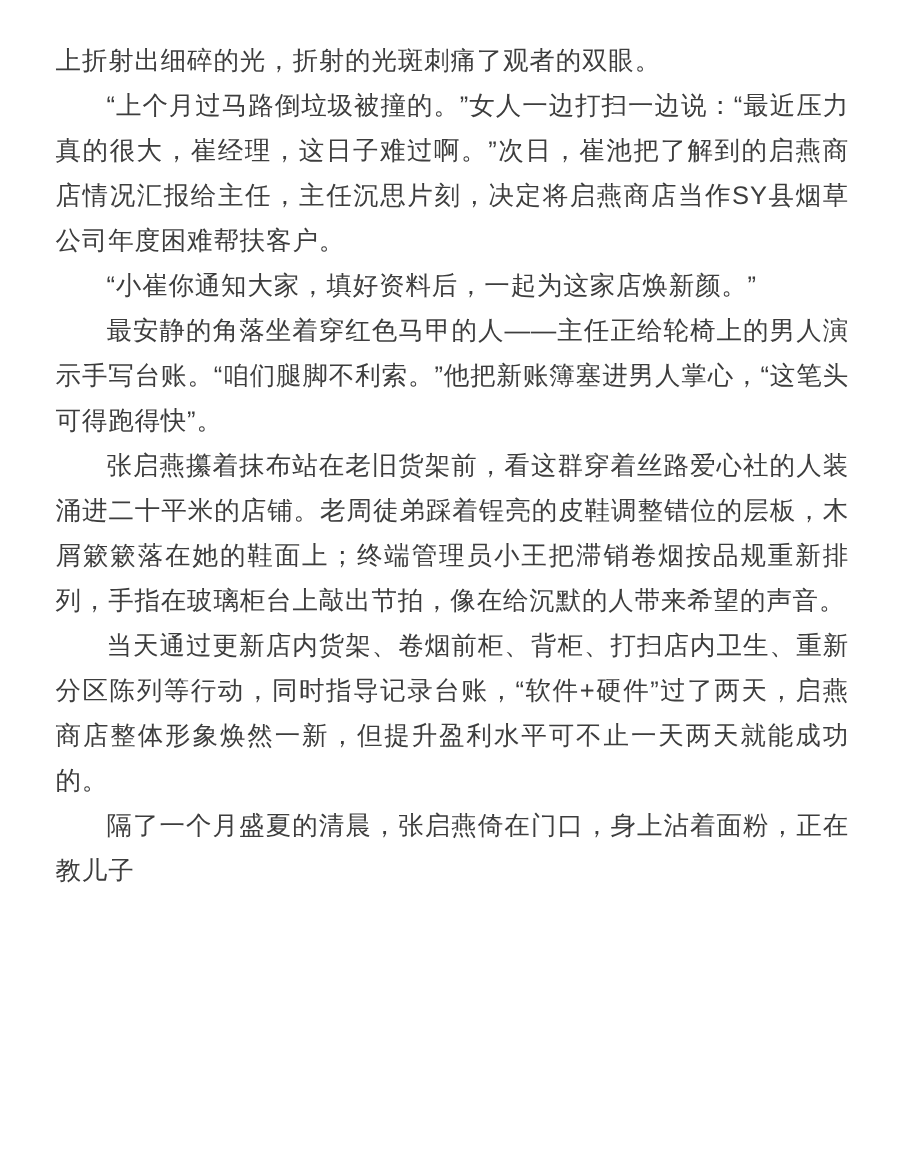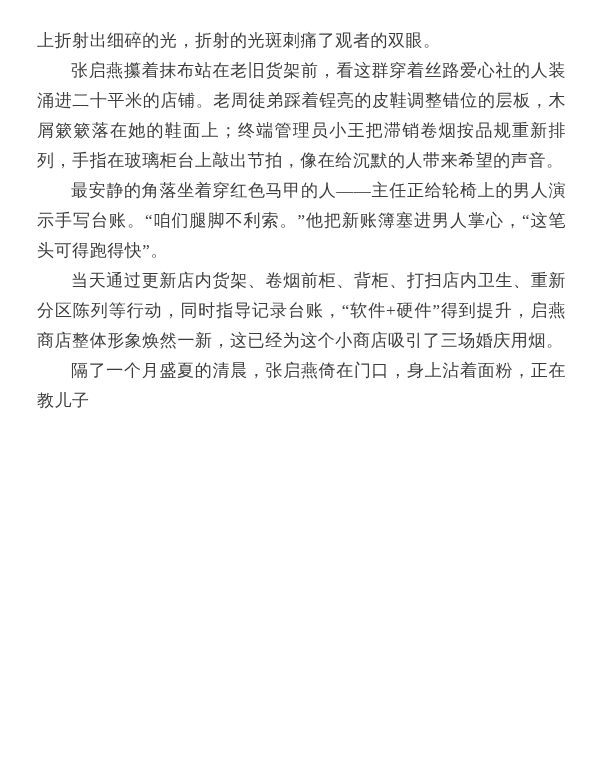--- a/index.html
+++ b/index.html
@@ -15,38 +15,40 @@
   .page {
     box-sizing: border-box;
     width: 601px;
     height: 781px;
     background: #ffffff;
     padding: 26px 35px 0 37px;
   }
   .doc-body p {
     margin: 0;
     padding: 0;
-    font-family: Liberation Serif, serif;
+    font-family: Liberation Sans, sans-serif;
     font-size: 17px;
     line-height: 30px;
     letter-spacing: 0.55px;
     color: #3d3d3d;
     text-align: justify;
     text-justify: inter-ideograph;
     font-weight: 400;
     -webkit-font-smoothing: antialiased;
   }
   .doc-body p.indent {
     text-indent: 2em;
   }
 </style>
 </head>
 <body>
 
 <div class="page">
   <div class="doc-body" id="doc-body">
       <p class="">上折射出细碎的光，折射的光斑刺痛了观者的双眼。</p>
+      <p class="indent">“上个月过马路倒垃圾被撞的。”女人一边打扫一边说：“最近压力真的很大，崔经理，这日子难过啊。”次日，崔池把了解到的启燕商店情况汇报给主任，主任沉思片刻，决定将启燕商店当作SY县烟草公司年度困难帮扶客户。</p>
+      <p class="indent">“小崔你通知大家，填好资料后，一起为这家店焕新颜。”</p>
+      <p class="indent">最安静的角落坐着穿红色马甲的人——主任正给轮椅上的男人演示手写台账。“咱们腿脚不利索。”他把新账簿塞进男人掌心，“这笔头可得跑得快”。</p>
       <p class="indent">张启燕攥着抹布站在老旧货架前，看这群穿着丝路爱心社的人装涌进二十平米的店铺。老周徒弟踩着锃亮的皮鞋调整错位的层板，木屑簌簌落在她的鞋面上；终端管理员小王把滞销卷烟按品规重新排列，手指在玻璃柜台上敲出节拍，像在给沉默的人带来希望的声音。</p>
-      <p class="indent">最安静的角落坐着穿红色马甲的人——主任正给轮椅上的男人演示手写台账。“咱们腿脚不利索。”他把新账簿塞进男人掌心，“这笔头可得跑得快”。</p>
-      <p class="indent">当天通过更新店内货架、卷烟前柜、背柜、打扫店内卫生、重新分区陈列等行动，同时指导记录台账，“软件+硬件”得到提升，启燕商店整体形象焕然一新，这已经为这个小商店吸引了三场婚庆用烟。</p>
+      <p class="indent">当天通过更新店内货架、卷烟前柜、背柜、打扫店内卫生、重新分区陈列等行动，同时指导记录台账，“软件+硬件”过了两天，启燕商店整体形象焕然一新，但提升盈利水平可不止一天两天就能成功的。</p>
       <p class="indent">隔了一个月盛夏的清晨，张启燕倚在门口，身上沾着面粉，正在教儿子</p>
     </div>
 </div>
 
 </body></html>

